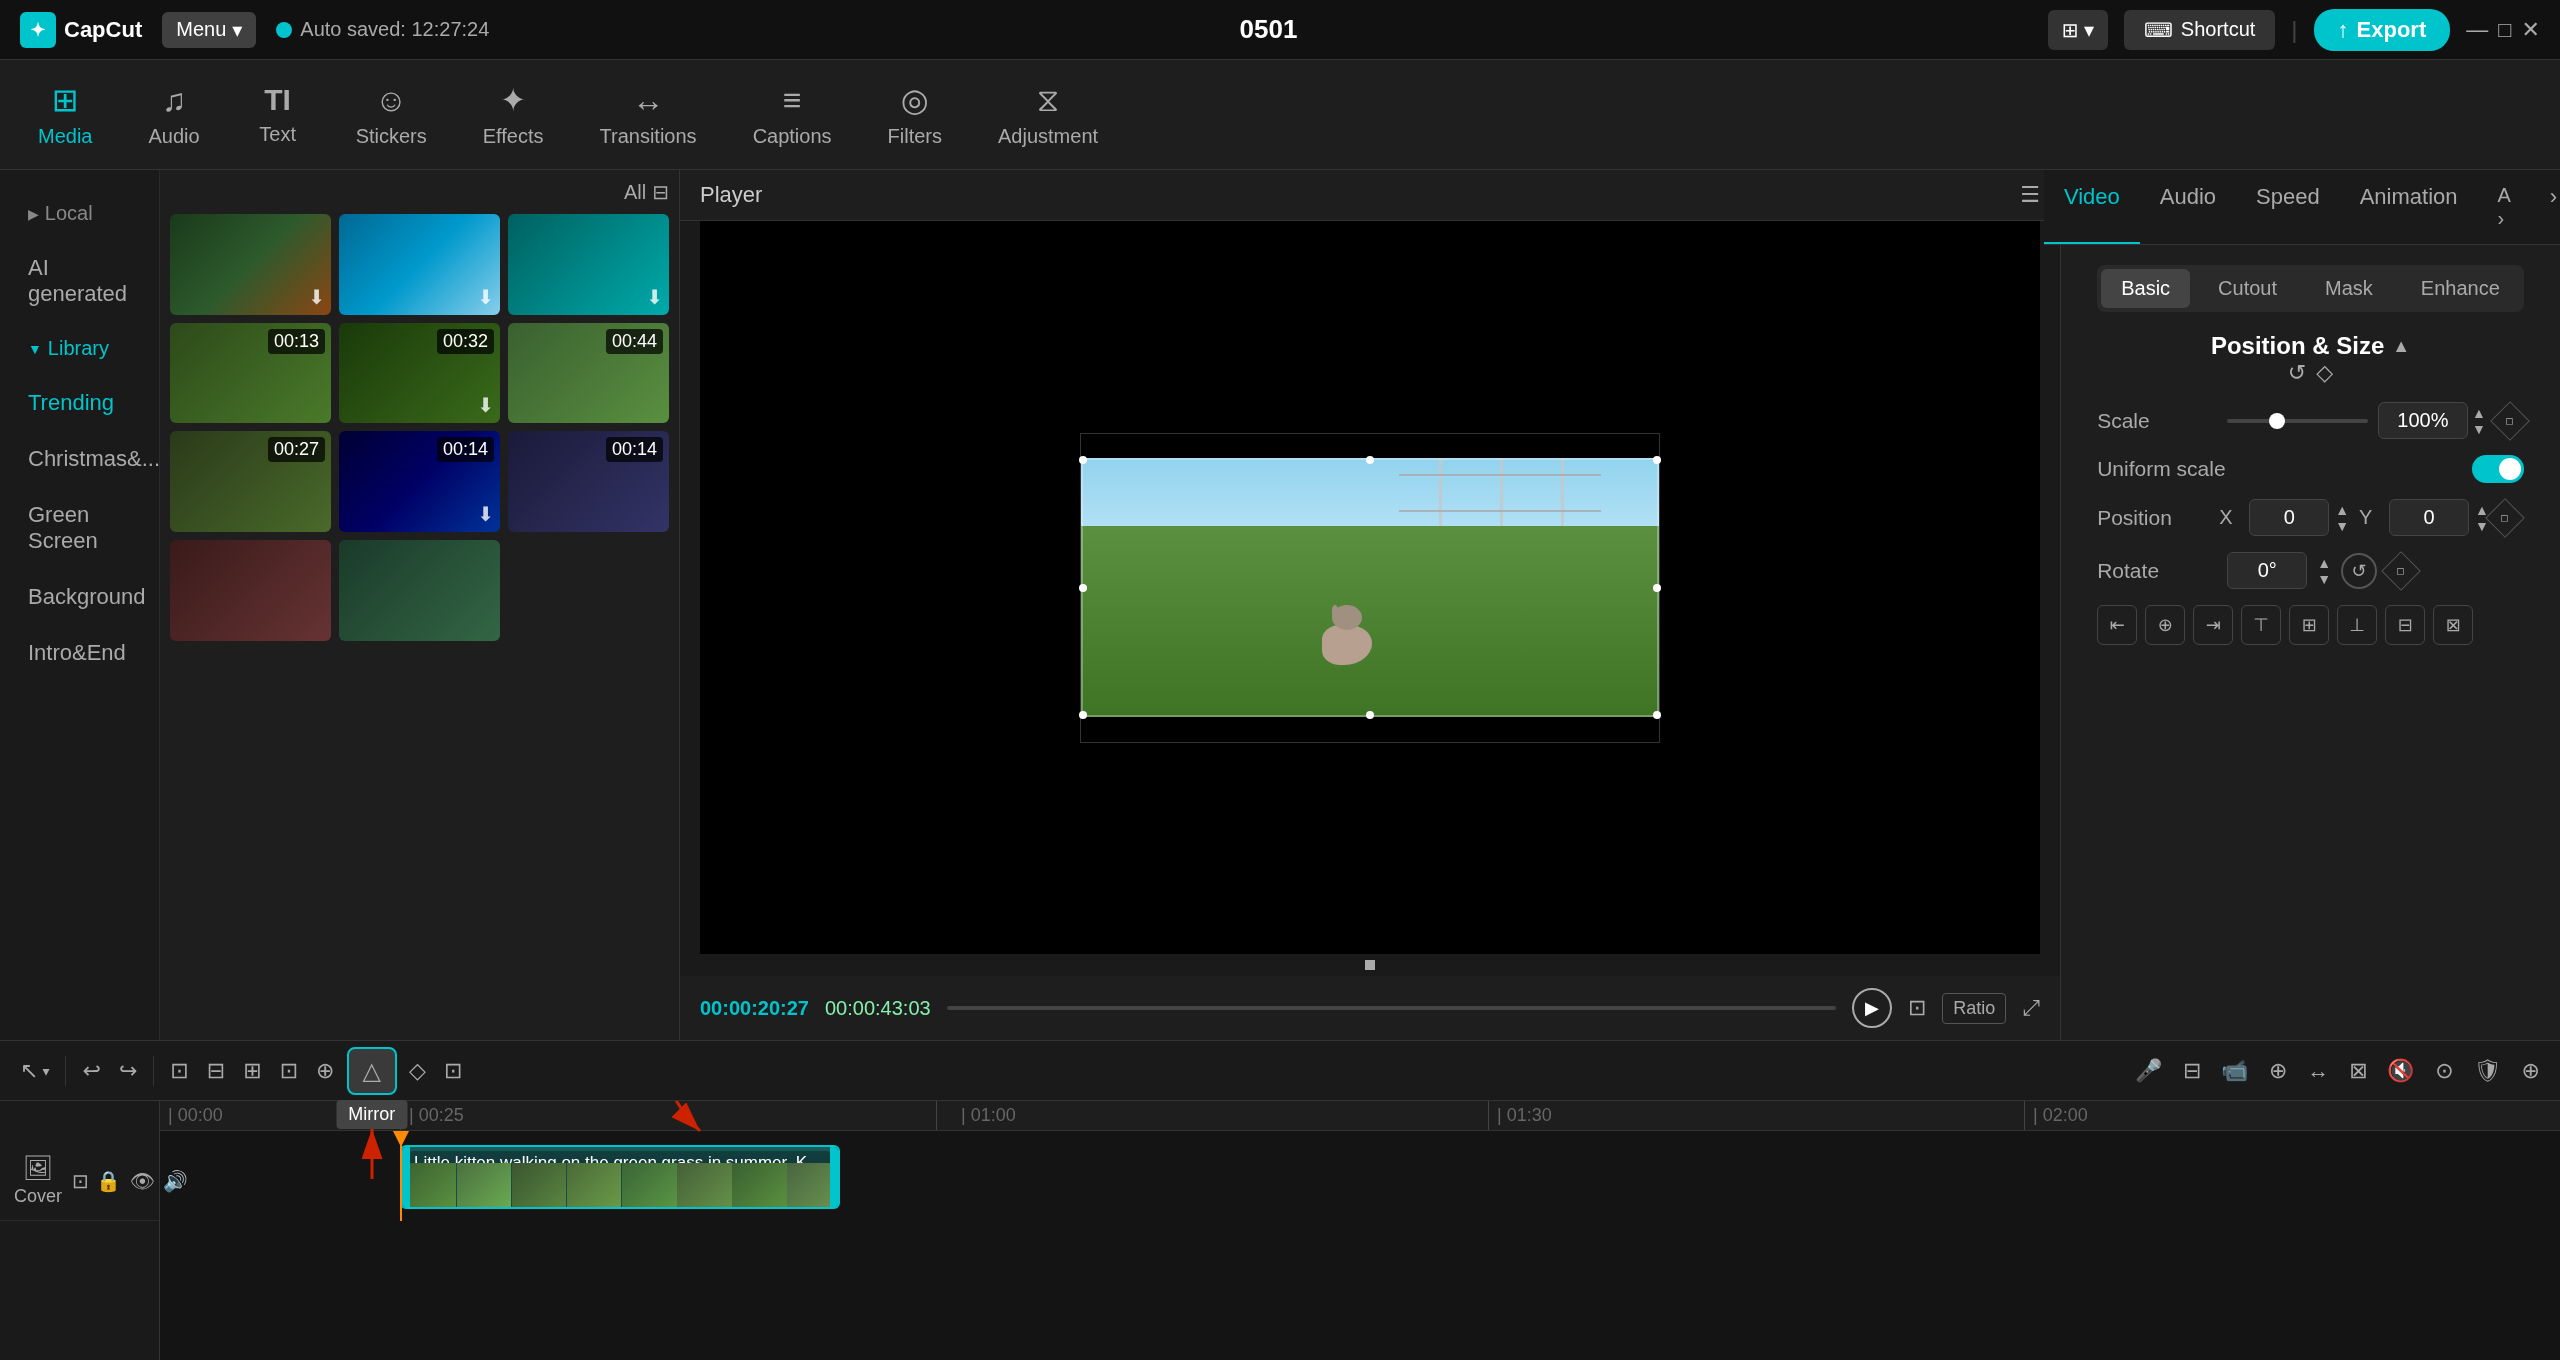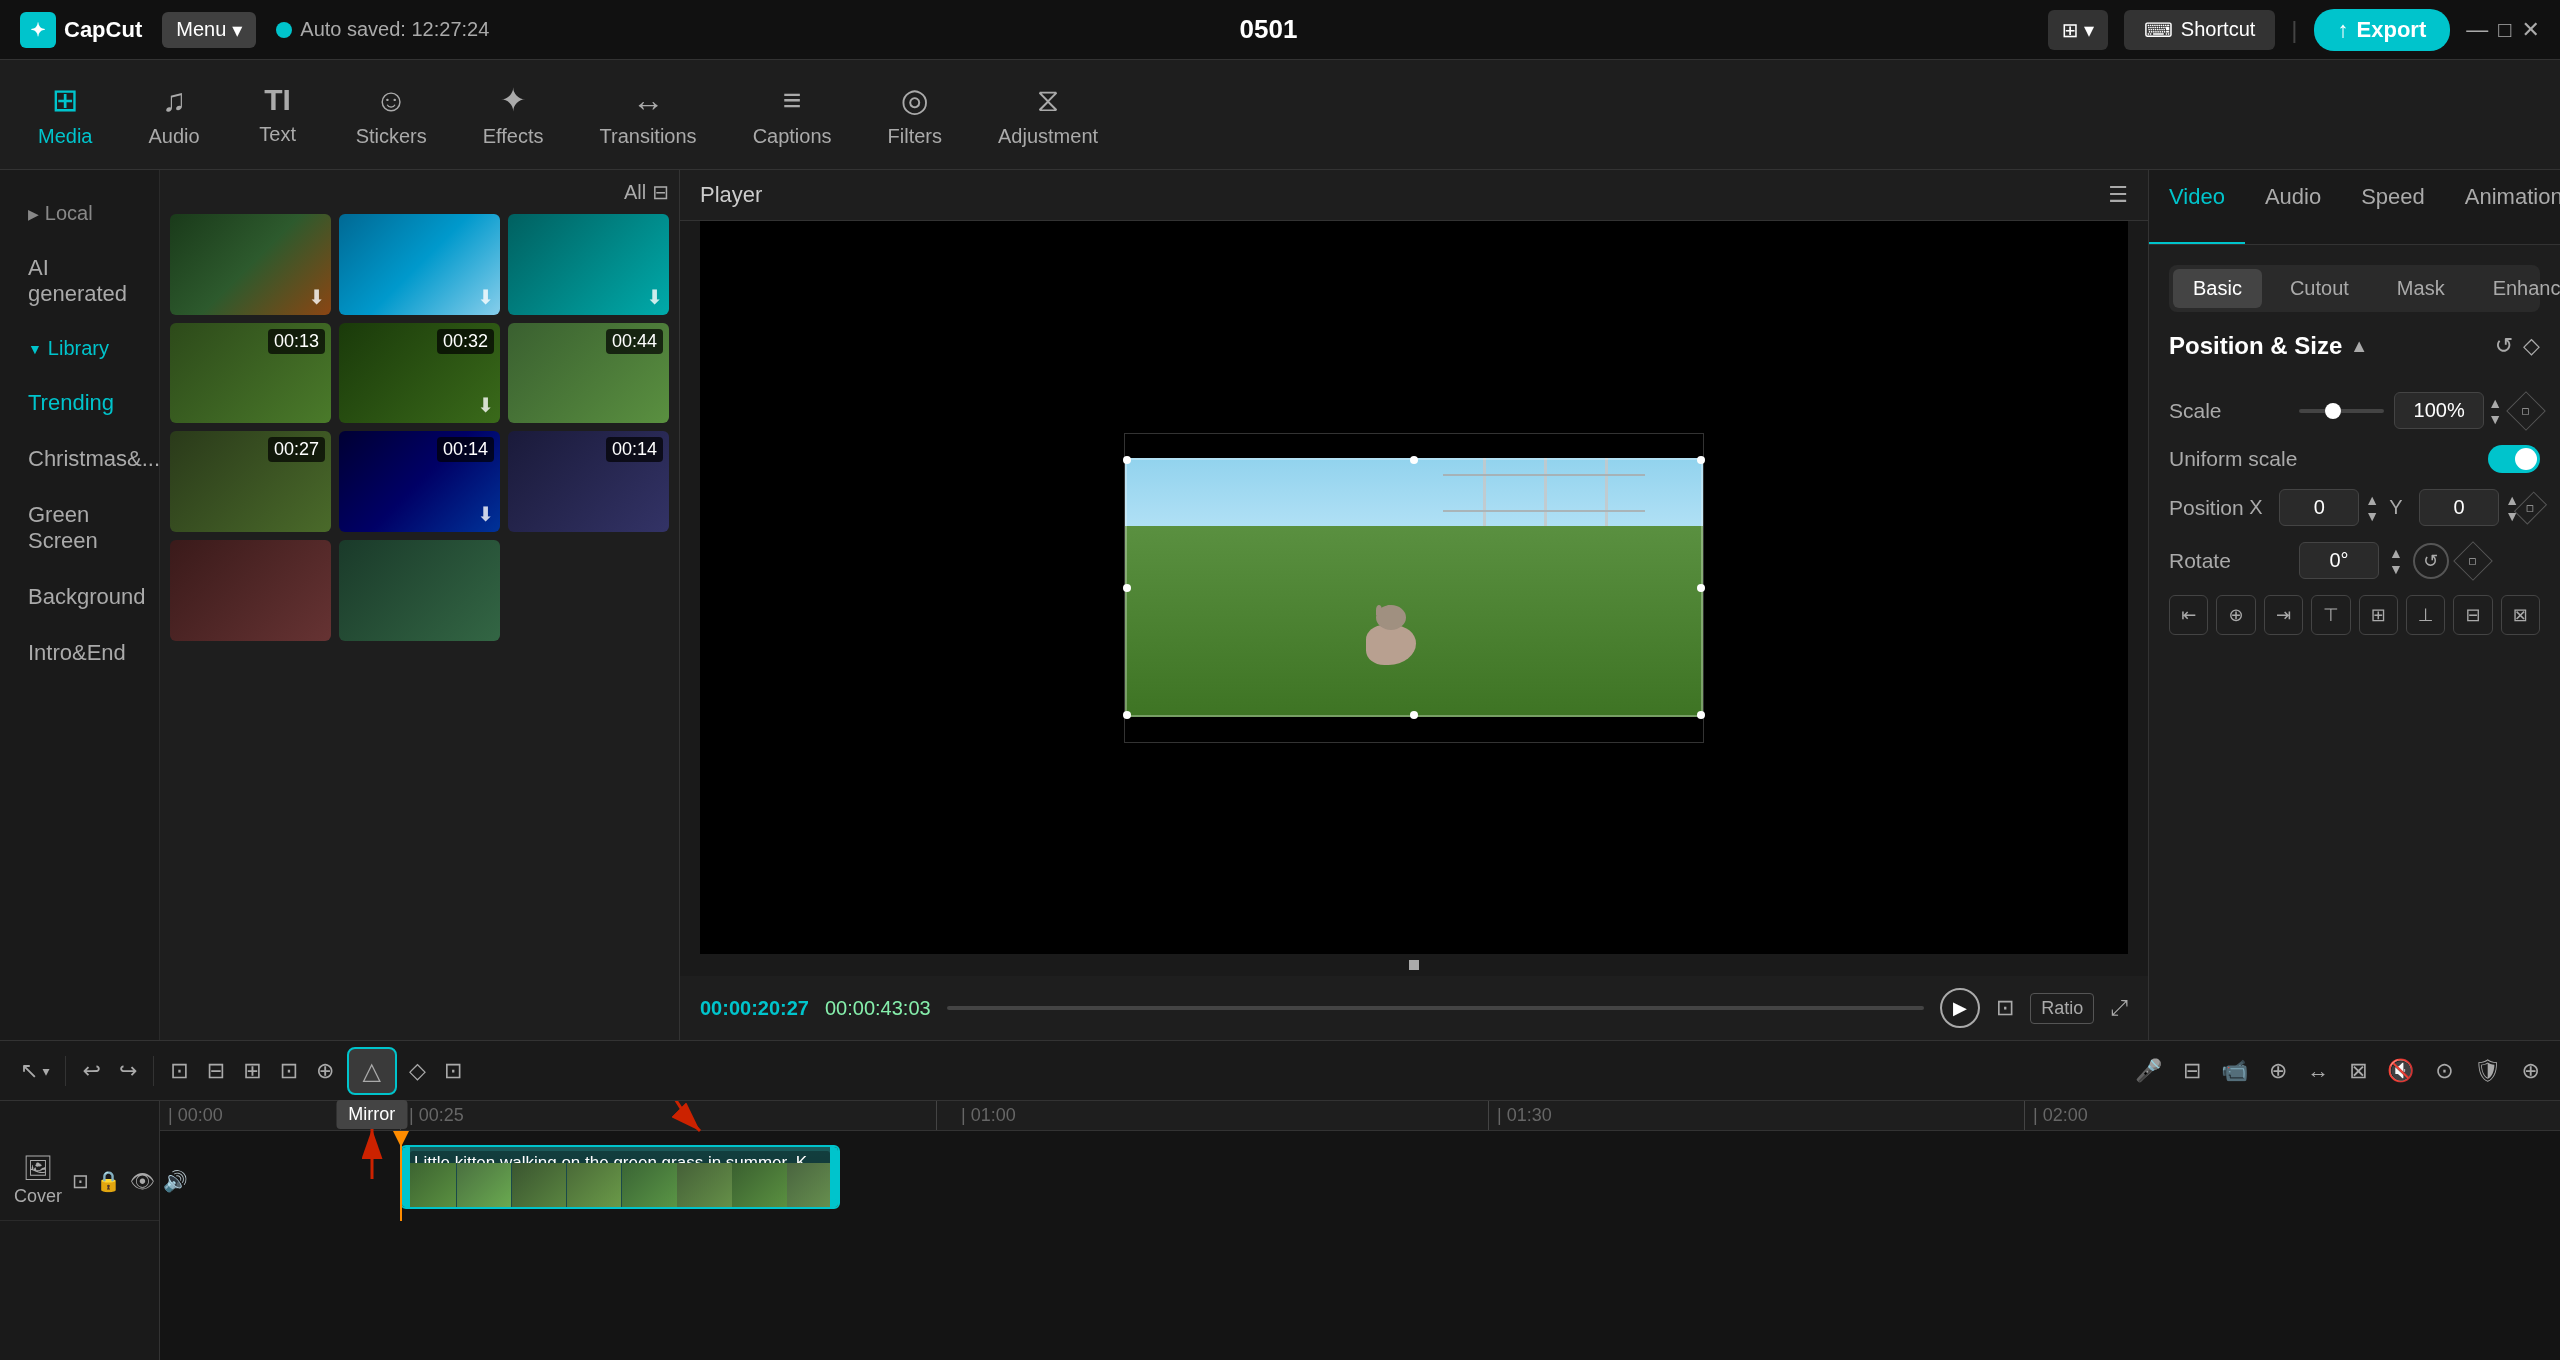--- a/index.html
+++ b/index.html
@@ -52,30 +52,30 @@
     .player-menu-btn { background: none; border: none; color: #aaa; cursor: pointer; font-size: 22px; }
     .player-canvas { flex: 1; background: #000; display: flex; align-items: center; justify-content: center; position: relative; margin: 0 20px; }
     .player-controls { display: flex; align-items: center; gap: 16px; padding: 12px 20px; background: #1e1e1e; }
     .time-display { color: #00c4cc; font-size: 20px; font-weight: bold; }
     .time-total { color: #86efac; font-size: 20px; }
     .timeline-mini { flex: 1; height: 4px; background: #444; border-radius: 2px; }
     .play-btn { background: none; border: 2px solid #aaa; border-radius: 50%; width: 40px; height: 40px; color: #fff; cursor: pointer; display: flex; align-items: center; justify-content: center; font-size: 18px; }
     .ctrl-btn { background: none; border: none; color: #aaa; cursor: pointer; font-size: 22px; }
 
     
-    .right-panel { width: 412px; background: #1e1e1e; border-left: 1px solid #333; display: flex; flex-direction: column; }
+    .right-panel { width: 500px; background: #1e1e1e; border-left: 1px solid #333; display: flex; flex-direction: column; align-items: center; }
     .right-tabs { display: flex; border-bottom: 1px solid #333; background: #1a1a1a; }
     .right-tab { padding: 14px 20px; color: #aaa; cursor: pointer; font-size: 22px; }
     .right-tab.active { color: #00c4cc; border-bottom: 2px solid #00c4cc; }
     .right-tab.more { margin-left: auto; font-size: 20px; }
     .right-content { flex: 1; overflow-y: auto; padding: 20px; }
     .section-tabs { display: flex; gap: 8px; margin-bottom: 20px; background: #2a2a2a; border-radius: 8px; padding: 4px; }
     .section-tab { padding: 8px 20px; border-radius: 6px; cursor: pointer; font-size: 20px; color: #aaa; }
     .section-tab.active { background: #444; color: #fff; }
-    .pos-size-header { display: flex; align-items: center; justify-content: space-between; margin-bottom: 32px; }
+    .pos-size-header { display: flex; align-items: center; justify-content: space-between; margin-bottom: 16px; flex-direction: column; }
     .pos-size-title { font-size: 24px; font-weight: bold; color: #fff; display: flex; align-items: center; gap: 8px; }
     .pos-size-actions { display: flex; gap: 10px; }
     .icon-btn { background: none; border: none; color: #aaa; cursor: pointer; font-size: 22px; }
     .prop-row { display: flex; align-items: center; margin-bottom: 16px; gap: 10px; }
     .prop-label { width: 120px; color: #aaa; font-size: 21px; }
     .prop-slider { flex: 1; height: 4px; background: #444; border-radius: 2px; position: relative; }
     .prop-slider-thumb { position: absolute; left: 30%; top: -6px; width: 16px; height: 16px; background: #fff; border-radius: 50%; }
     .prop-input { width: 90px; background: #2a2a2a; border: 1px solid #444; color: #fff; padding: 6px 10px; border-radius: 6px; font-size: 20px; text-align: center; }
     .prop-stepper { display: flex; flex-direction: column; gap: 2px; }
     .stepper-btn { background: none; border: none; color: #aaa; cursor: pointer; font-size: 14px; line-height: 1; }

